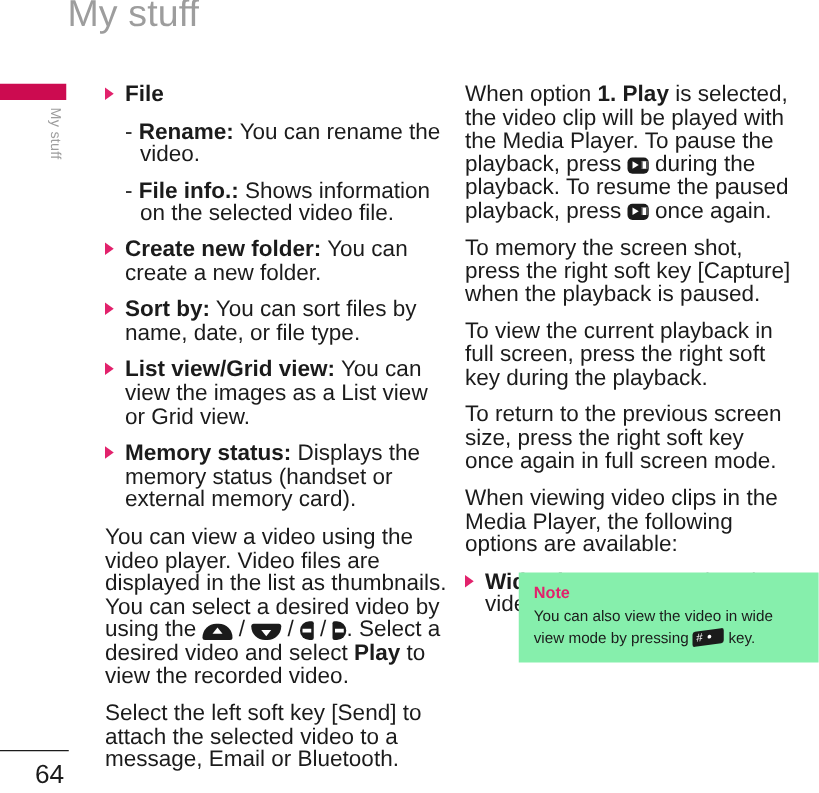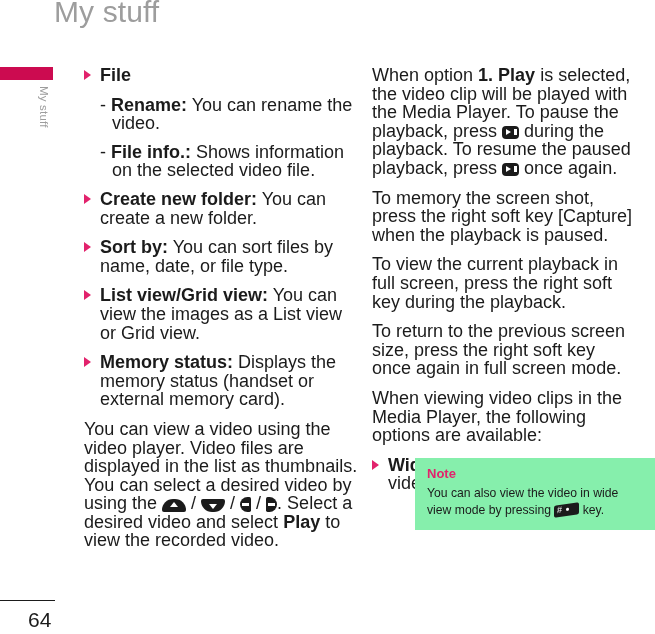--- a/index.html
+++ b/index.html
@@ -236,20 +236,21 @@
     <b>List view/Grid view:</b><span> You can view the images as a List view or Grid view.</span>
   </div>
 
   <div class="bullet">
     <span class="tri"></span>
     <b>Memory status:</b><span> Displays the memory status (handset or external memory card).</span>
   </div>
 
   <p><span>You can view a video using the video player. Video files are displayed in the list as thumbnails. You can select a desired video by using the </span><span class="key key-up"></span><span> / </span><span class="key key-down"></span><span> / </span><span class="key key-left"></span><span> / </span><span class="key key-right"></span><span>. Select a desired video and select </span><b>Play</b><span> to view the recorded video.</span></p>
 
+  <p>Select the left soft key [Send] to attach the selected video to a message, Email or Bluetooth.</p>
 </div>
 
 <div id="col-right" class="column">
 
   <p><span>When option </span><b>1. Play</b><span> is selected, the video clip will be played with the Media Player. To pause the playback, press </span><span class="key key-play"></span><span> during the playback. To resume the paused playback, press </span><span class="key key-play"></span><span> once again.</span></p>
 
   <p>To memory the screen shot, press the right soft key [Capture] when the playback is paused.</p>
 
   <p>To view the current playback in full screen, press the right soft key during the playback.</p>
 

